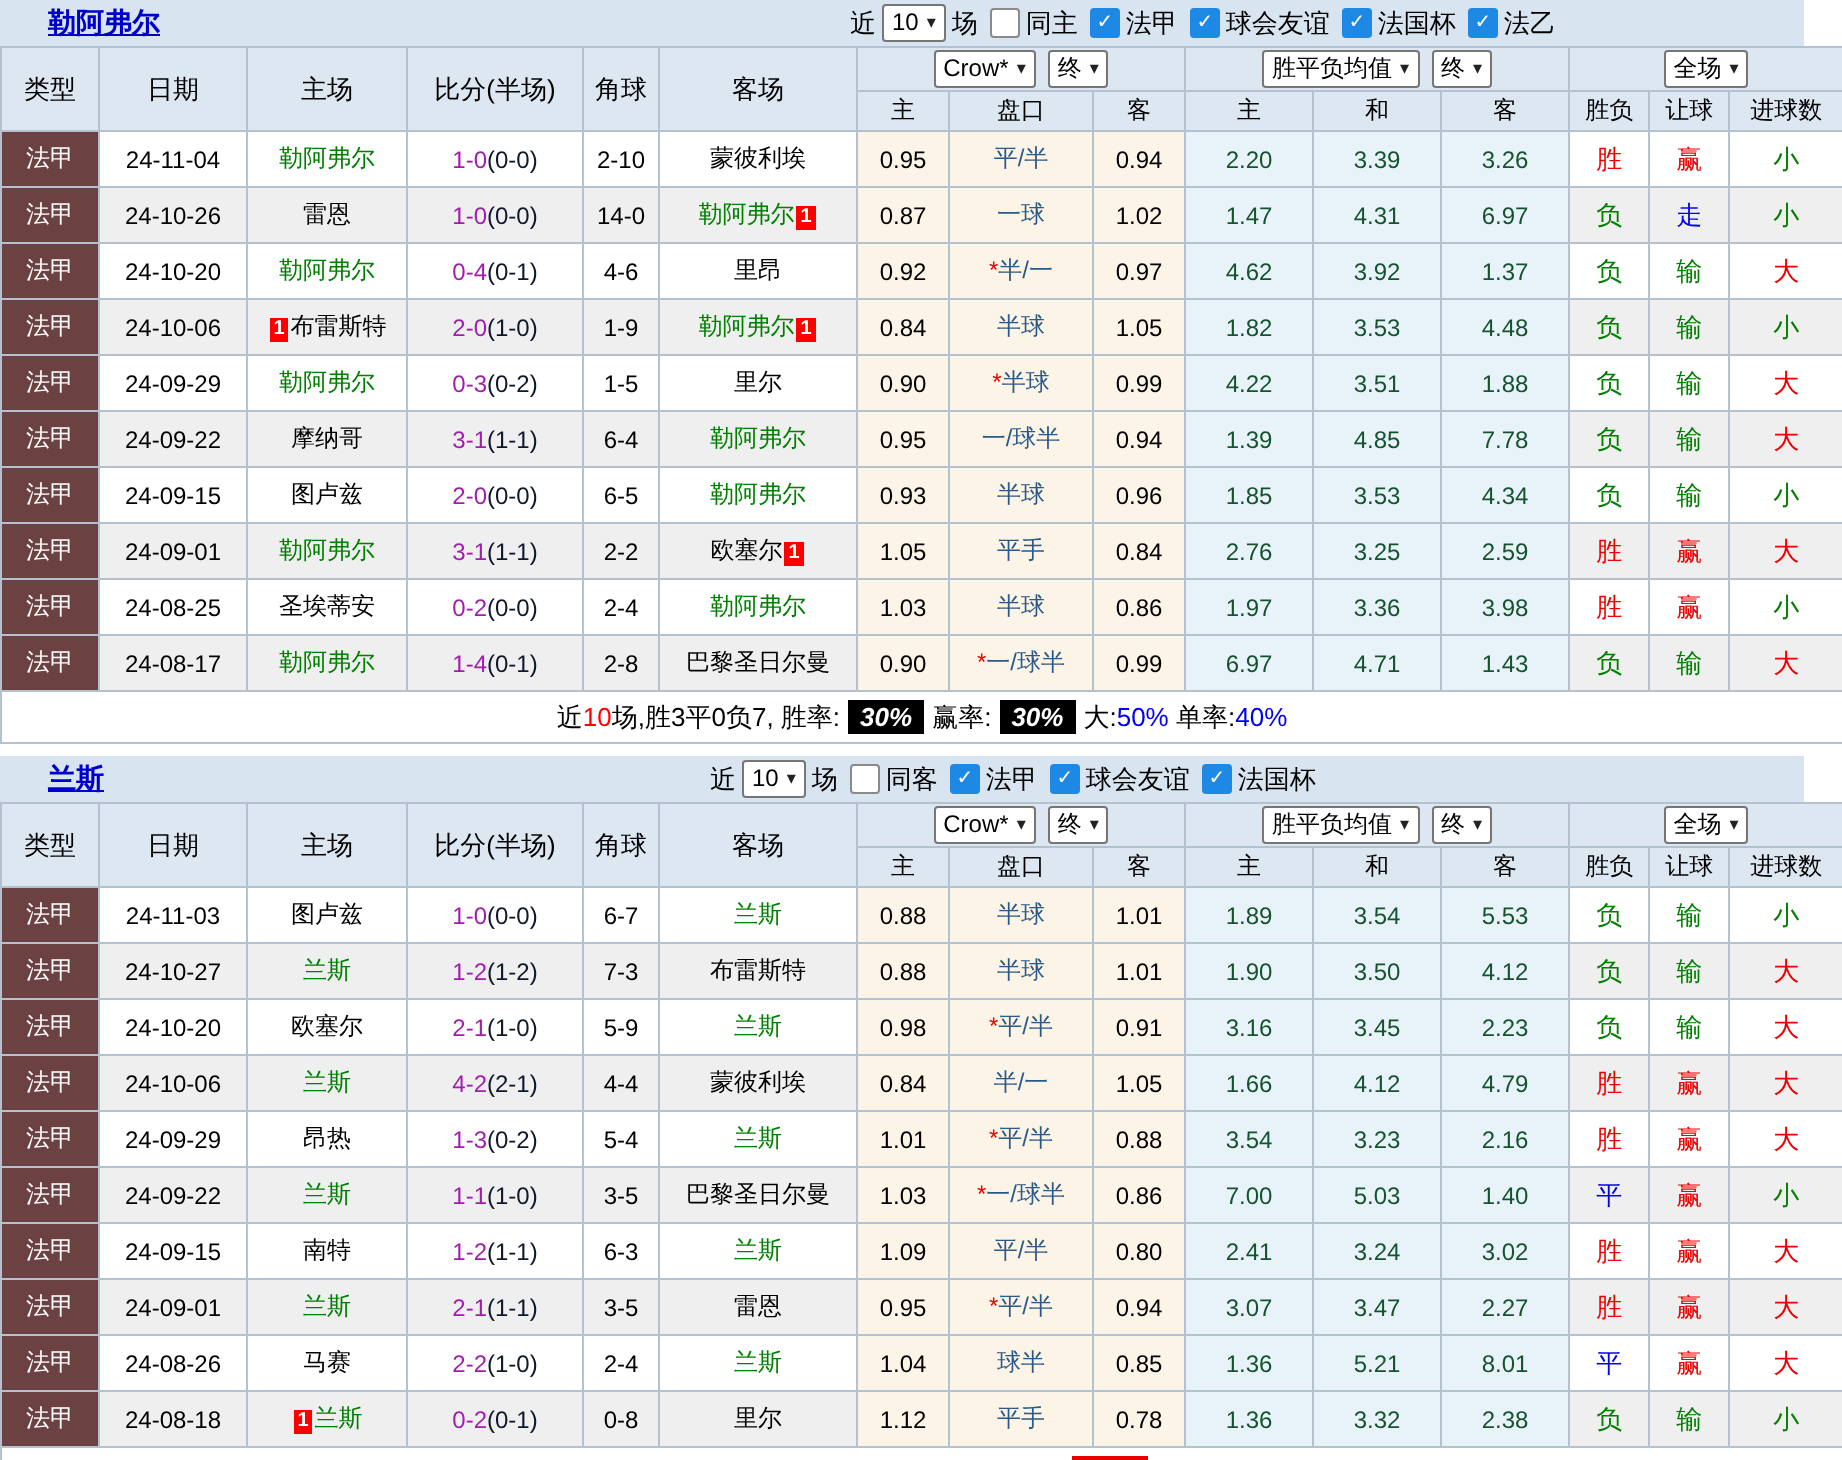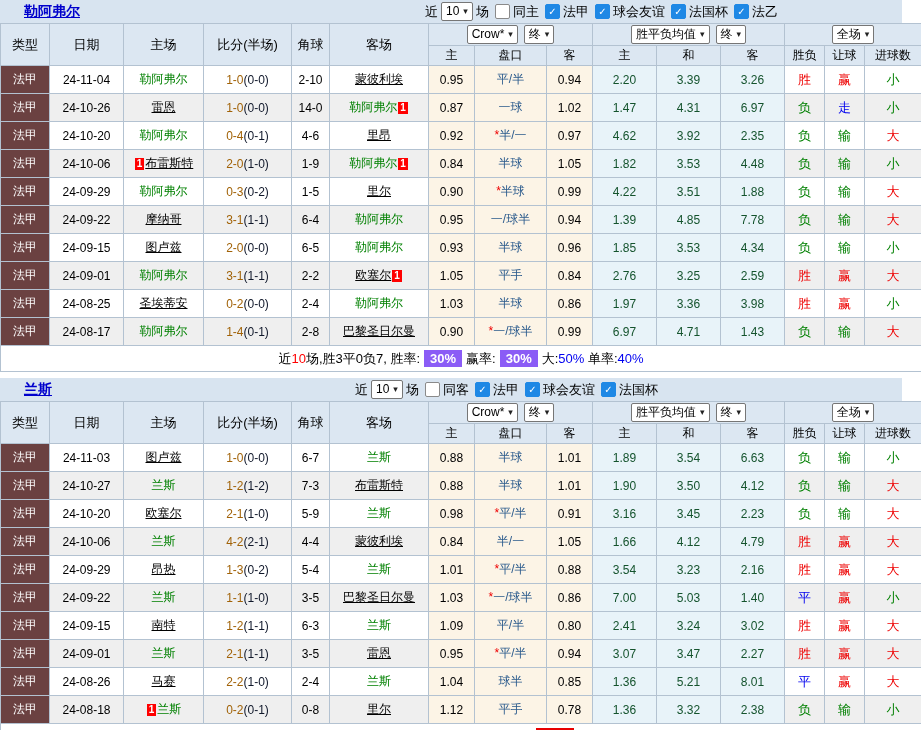--- a/index.html
+++ b/index.html
@@ -21,34 +21,34 @@
   .hrow1 th{height:21px;font-size:13px;}
   .hrow1 th[rowspan]{height:37px;}
   .hrow2 th{height:16px;font-size:12px;}
   tbody td{height:28px;font-size:12px;color:#000;background:#fff;}
   tr.even td{background:#efefef;}
   td.c-type{background:#6b4141 !important;color:#fff;}
   td.crow{background:#fcf4e6 !important;}
   td.eur{background:#e8f3f9 !important;color:#14532d;}
   td.hcap{color:#2a5a8c;}
   .tg{color:#008000;}
-  .tk{color:#000;text-decoration:underline;}
-  .ft{color:#a16207;}
+  .tk{color:#000;}
+  .ft{color:#a21caf;}
   .ht{color:#0f172a;}
   .badge{background:#ff0000;color:#fff;font-size:10px;line-height:12px;padding:0 2px;display:inline-block;margin:0 1px;font-weight:bold;}
   .star{color:#ee0000;}
   td.res{font-size:13px;}
   .cr{color:#ee0000;}
   .cg{color:#008000;}
   .cbl{color:#0000ee;}
   tfoot td.summary{height:26px;font-size:13px;background:#fff;color:#000;}
   .summary span{white-space:pre;}
   .sg-r{color:#ff0000;}
   .sg-b{color:#0000f0;}
-  .sg-gb{background:#8b5cf6;color:#fff;font-weight:bold;padding:1px 6px;margin:0 4px;}
+  .sg-gb{background:#000000;color:#fff;font-weight:bold;padding:1px 6px;margin:0 4px;font-style:italic;}
   .sg-rb{background:#e80000;color:#fff;font-weight:bold;padding:1px 6px;margin:0 4px;}
 </style>
 </head>
 <body>
 
 <div id="section-0" class="section">
     <div class="titlebar">
       <a class="team-title">勒阿弗尔</a>
       <div class="filterbar" style="left: 425px;">
         <span>近</span>
@@ -174,21 +174,21 @@
           <td>24-10-20</td>
           <td><span class="tg">勒阿弗尔</span></td>
           <td><span class="ft">0-4</span><span class="ht">(0-1)</span></td>
           <td>4-6</td>
           <td><span class="tk">里昂</span></td>
           <td class="crow">0.92</td>
           <td class="crow hcap"><span class="star">*</span><span>半/一</span></td>
           <td class="crow">0.97</td>
           <td class="eur">4.62</td>
           <td class="eur">3.92</td>
-          <td class="eur">2.35</td>
+          <td class="eur">1.37</td>
           <td class="res cg">负</td>
           <td class="res cg">输</td>
           <td class="res cr">大</td>
         </tr>
         <tr class="even">
           <td class="c-type">法甲</td>
           <td>24-10-06</td>
           <td><span class="badge">1</span><span class="tk">布雷斯特</span></td>
           <td><span class="ft">2-0</span><span class="ht">(1-0)</span></td>
           <td>1-9</td>
@@ -402,21 +402,21 @@
           <td>24-11-03</td>
           <td><span class="tk">图卢兹</span></td>
           <td><span class="ft">1-0</span><span class="ht">(0-0)</span></td>
           <td>6-7</td>
           <td><span class="tg">兰斯</span></td>
           <td class="crow">0.88</td>
           <td class="crow hcap"><span>半球</span></td>
           <td class="crow">1.01</td>
           <td class="eur">1.89</td>
           <td class="eur">3.54</td>
-          <td class="eur">6.63</td>
+          <td class="eur">5.53</td>
           <td class="res cg">负</td>
           <td class="res cg">输</td>
           <td class="res cg">小</td>
         </tr>
         <tr class="even">
           <td class="c-type">法甲</td>
           <td>24-10-27</td>
           <td><span class="tg">兰斯</span></td>
           <td><span class="ft">1-2</span><span class="ht">(1-2)</span></td>
           <td>7-3</td>

